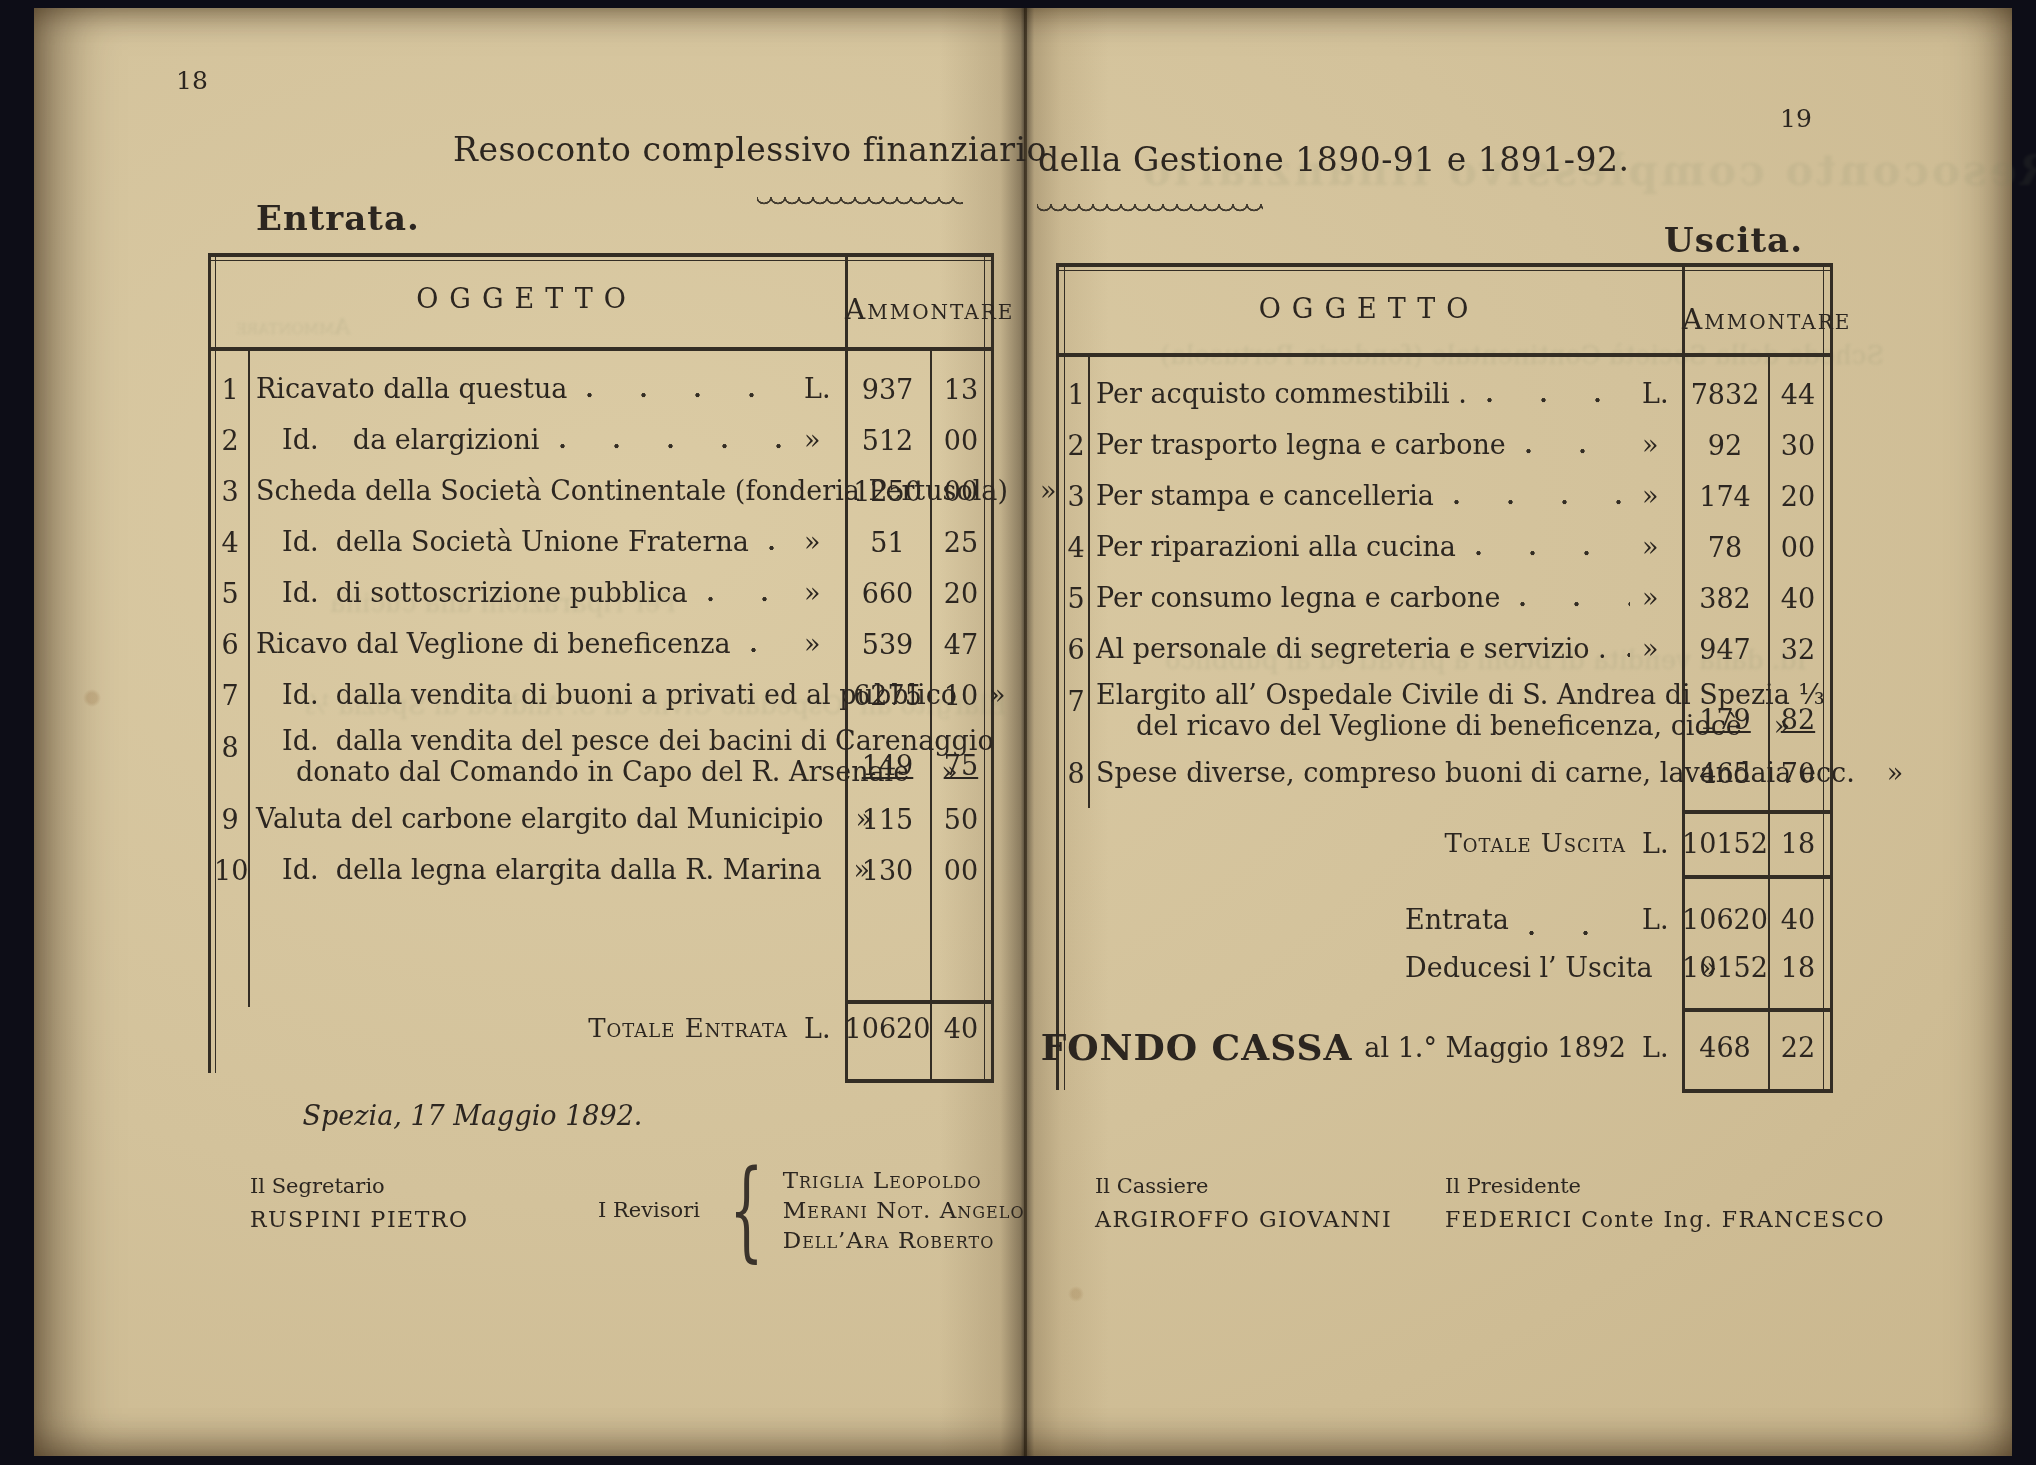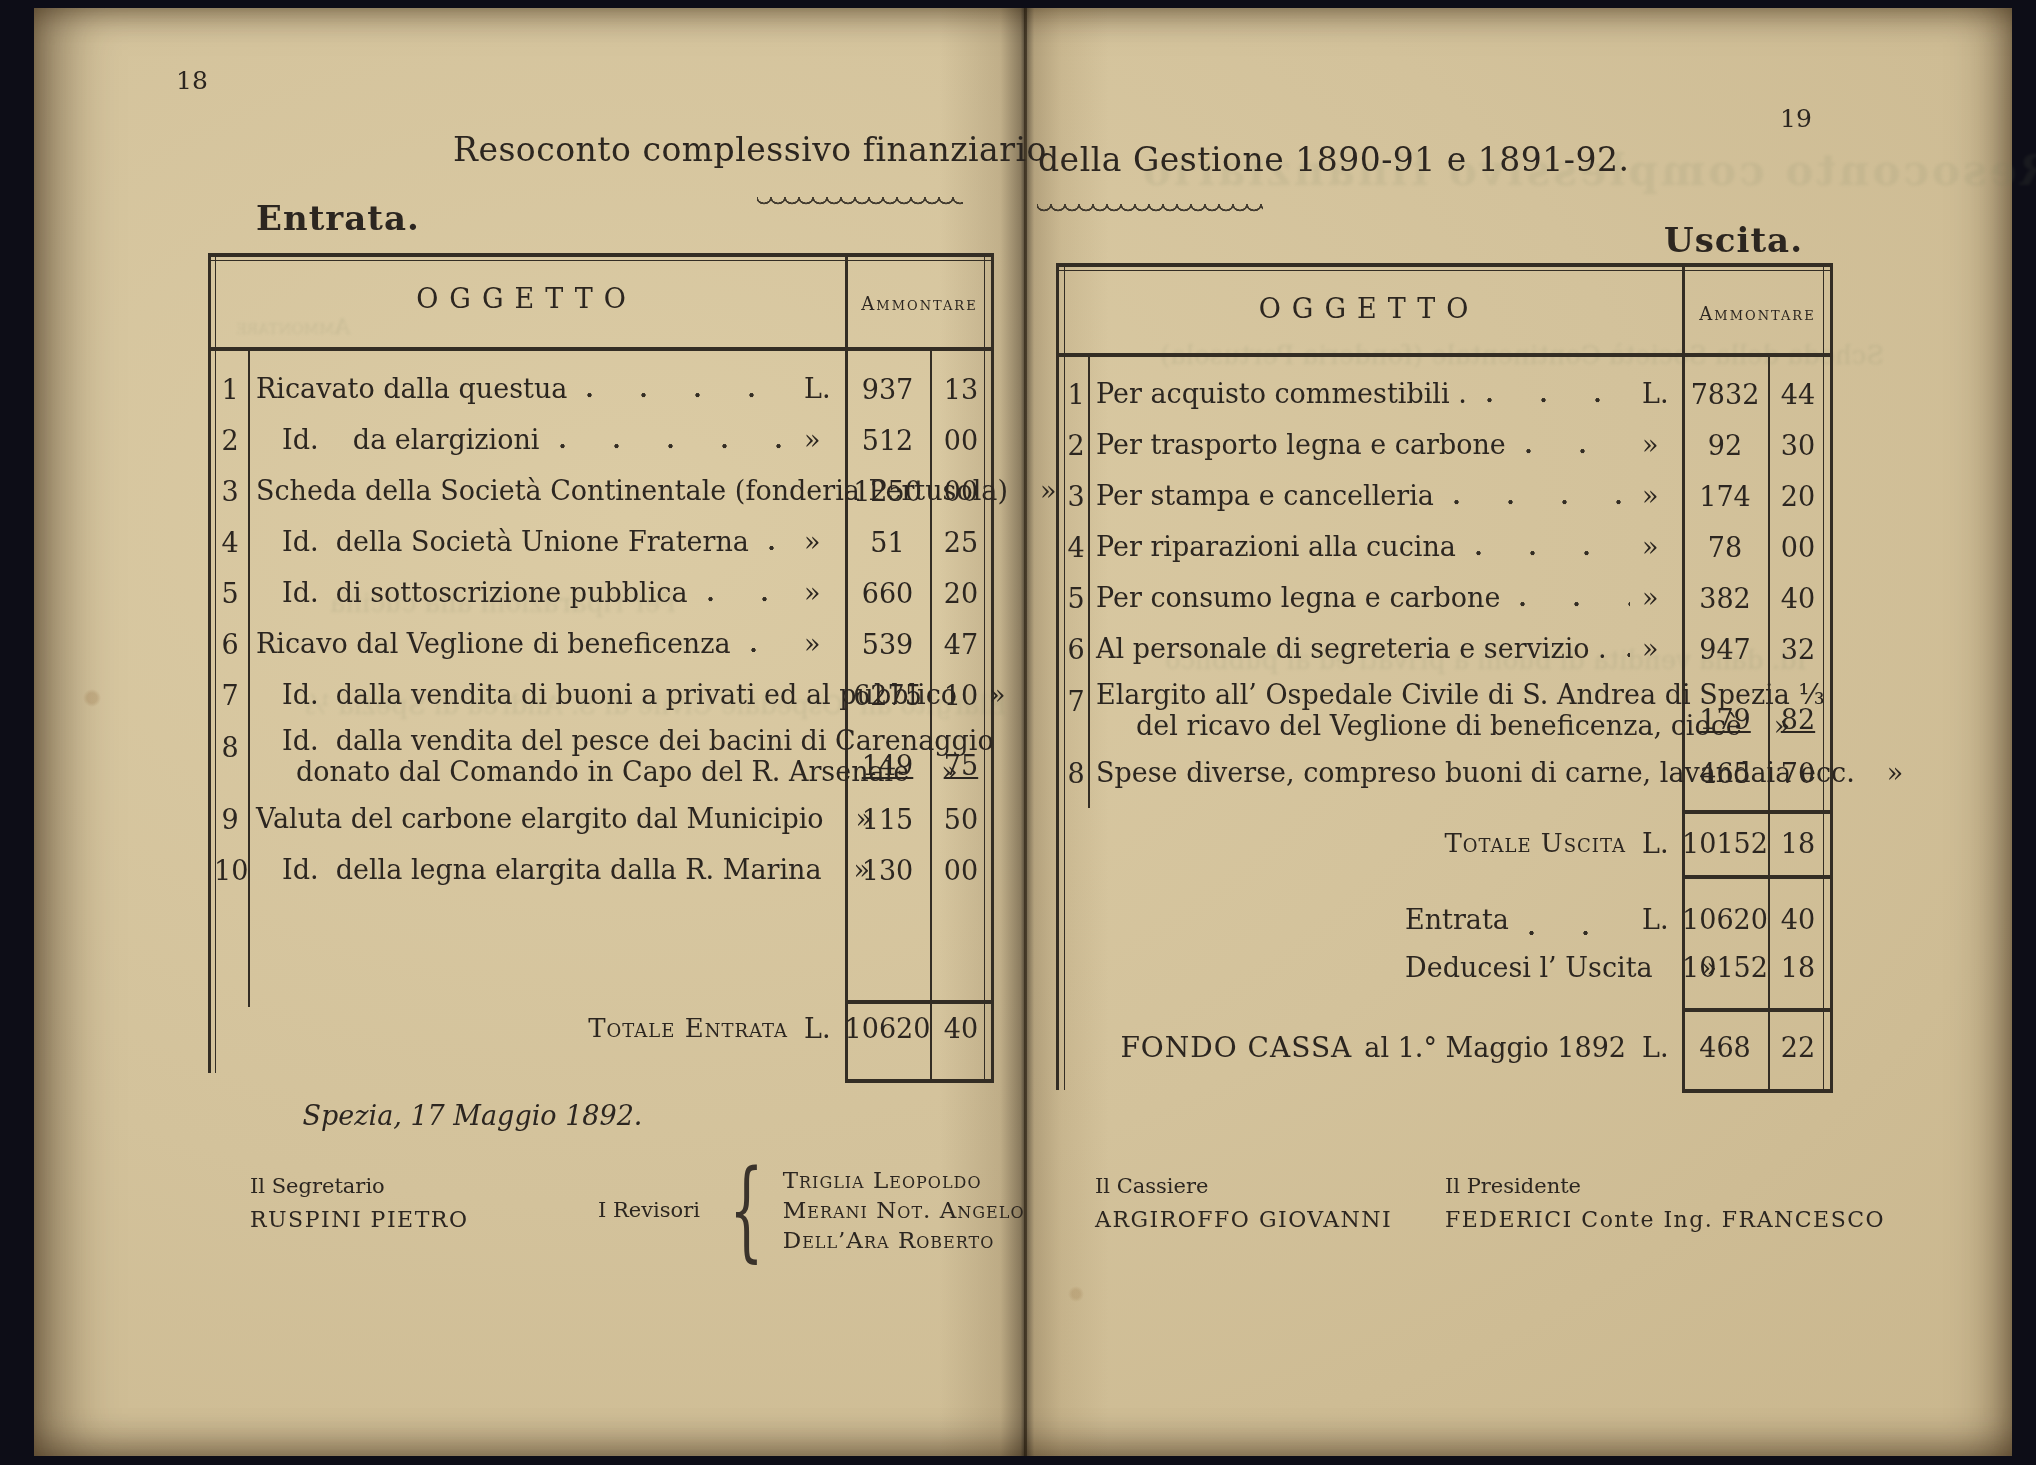--- a/index.html
+++ b/index.html
@@ -41,21 +41,21 @@
   }
   .section-heading{position:absolute;font-size:34px;font-weight:bold;letter-spacing:1px;}
 
   
   .tbl{position:absolute;font-size:27px;}
   #t-ent{left:208px;top:253px;width:786px;height:836px;}
   #t-usc{left:1056px;top:263px;width:777px;height:836px;}
   .thead-object{position:absolute;top:30px;left:0;text-align:center;font-size:27px;letter-spacing:11px;white-space:nowrap;}
   #t-ent .thead-object{width:637px;}
   #t-usc .thead-object{width:626px;}
-  .thead-amount{position:absolute;top:40px;text-align:center;font-variant:small-caps;font-size:18px;letter-spacing:2px;}
+  .thead-amount{position:absolute;top:40px;text-align:center;font-variant:small-caps;font-size:28px;letter-spacing:2px;}
   #t-ent .thead-amount{left:637px;width:149px;}
   #t-usc .thead-amount{left:626px;width:151px;}
 
   .rows{position:absolute;left:0;width:100%;}
   #ent-rows{top:110px;}
   #usc-rows{top:105px;}
   .row{position:relative;height:51px;}
   .row.two{height:73px;}
   .num{position:absolute;top:50%;transform:translateY(-50%);text-align:center;}
   #t-ent .num{left:6px;width:32px;}
@@ -96,21 +96,21 @@
   #usc-total-cent{left:712px;top:556px;width:60px;height:48px;}
   #usc-sum0{left:349px;top:633px;width:271px;height:46px;}
   #usc-sum0-lire{left:626px;top:633px;width:86px;height:46px;}
   #usc-sum0-cent{left:712px;top:633px;width:60px;height:46px;}
   #usc-sum1{left:349px;top:681px;width:271px;height:46px;}
   #usc-sum1-lire{left:626px;top:681px;width:86px;height:46px;}
   #usc-sum1-cent{left:712px;top:681px;width:60px;height:46px;}
   #usc-fondo{left:40px;top:760px;width:580px;height:48px;}
   #usc-fondo-lire{left:626px;top:760px;width:86px;height:48px;}
   #usc-fondo-cent{left:712px;top:760px;width:60px;height:48px;}
-  .fondo-caps{font-size:28px;letter-spacing:1px;white-space:nowrap;}
+  .fondo-caps{font-size:36px;letter-spacing:1px;white-space:nowrap;font-weight:bold;}
   .fondo-rest{font-size:27px;margin-left:12px;white-space:nowrap;}
 
   
   #dateline{position:absolute;left:300px;top:1100px;width:345px;text-align:center;font-style:italic;font-size:27px;}
   .sigblock{position:absolute;text-align:left;}
   .sig-title{font-size:21px;margin-bottom:9px;}
   .sig-name{font-size:22px;letter-spacing:1.5px;white-space:nowrap;}
   #sig-secretary{left:250px;top:1174px;width:245px;}
   #sig-cashier{left:1095px;top:1174px;width:270px;}
   #sig-president{left:1445px;top:1174px;width:420px;}

